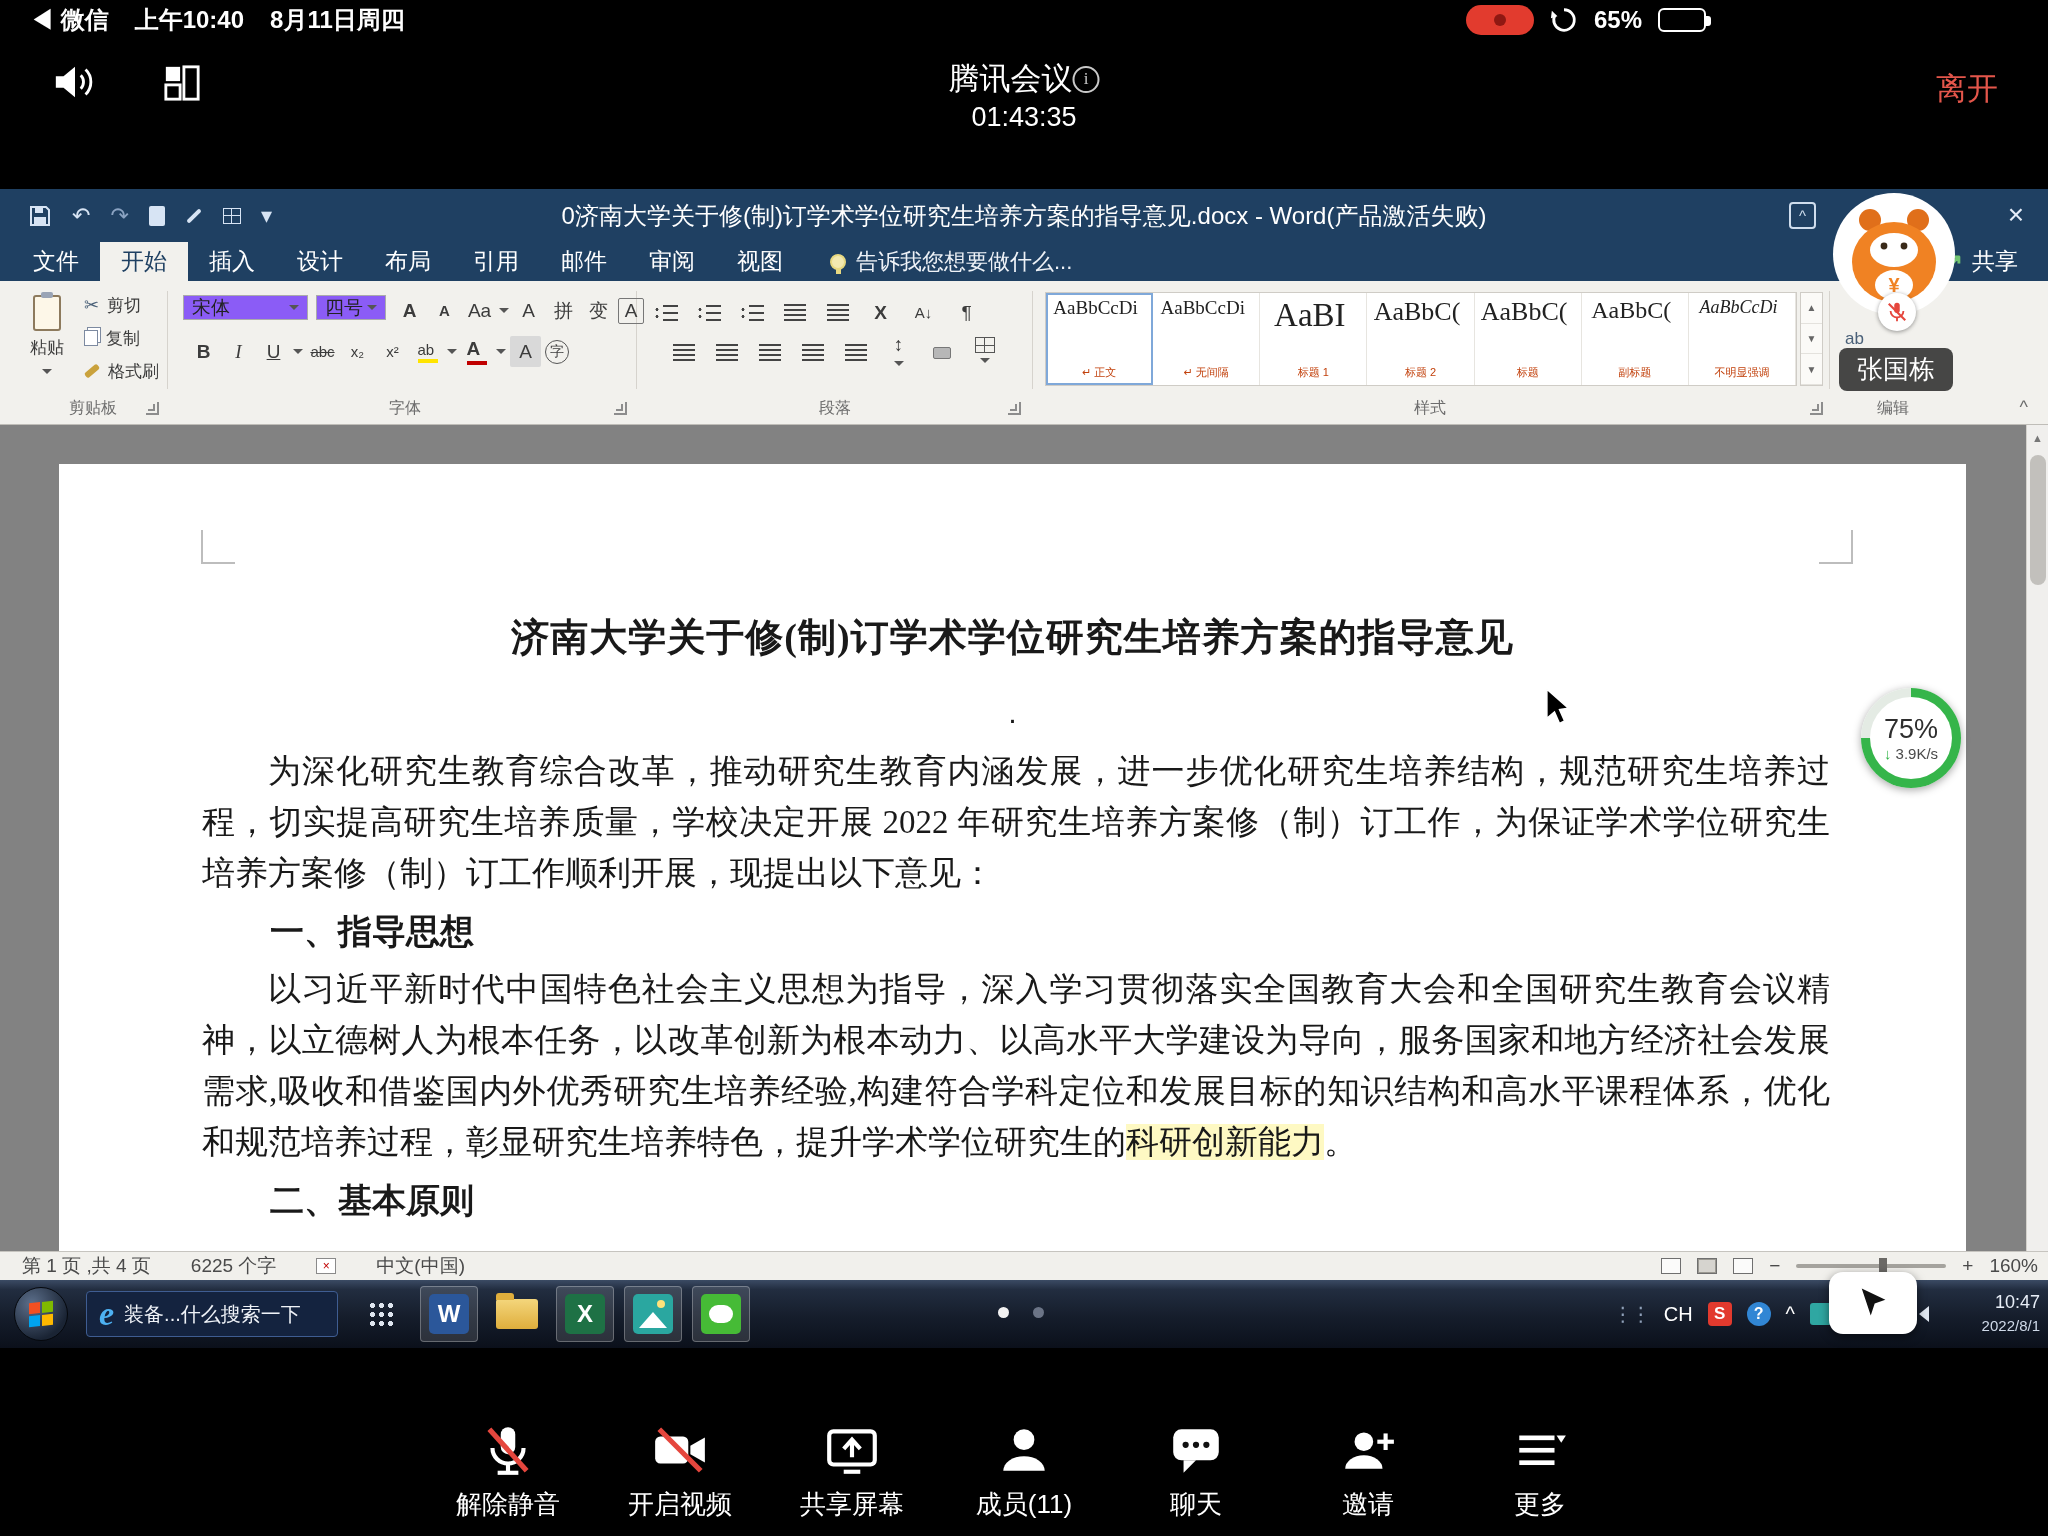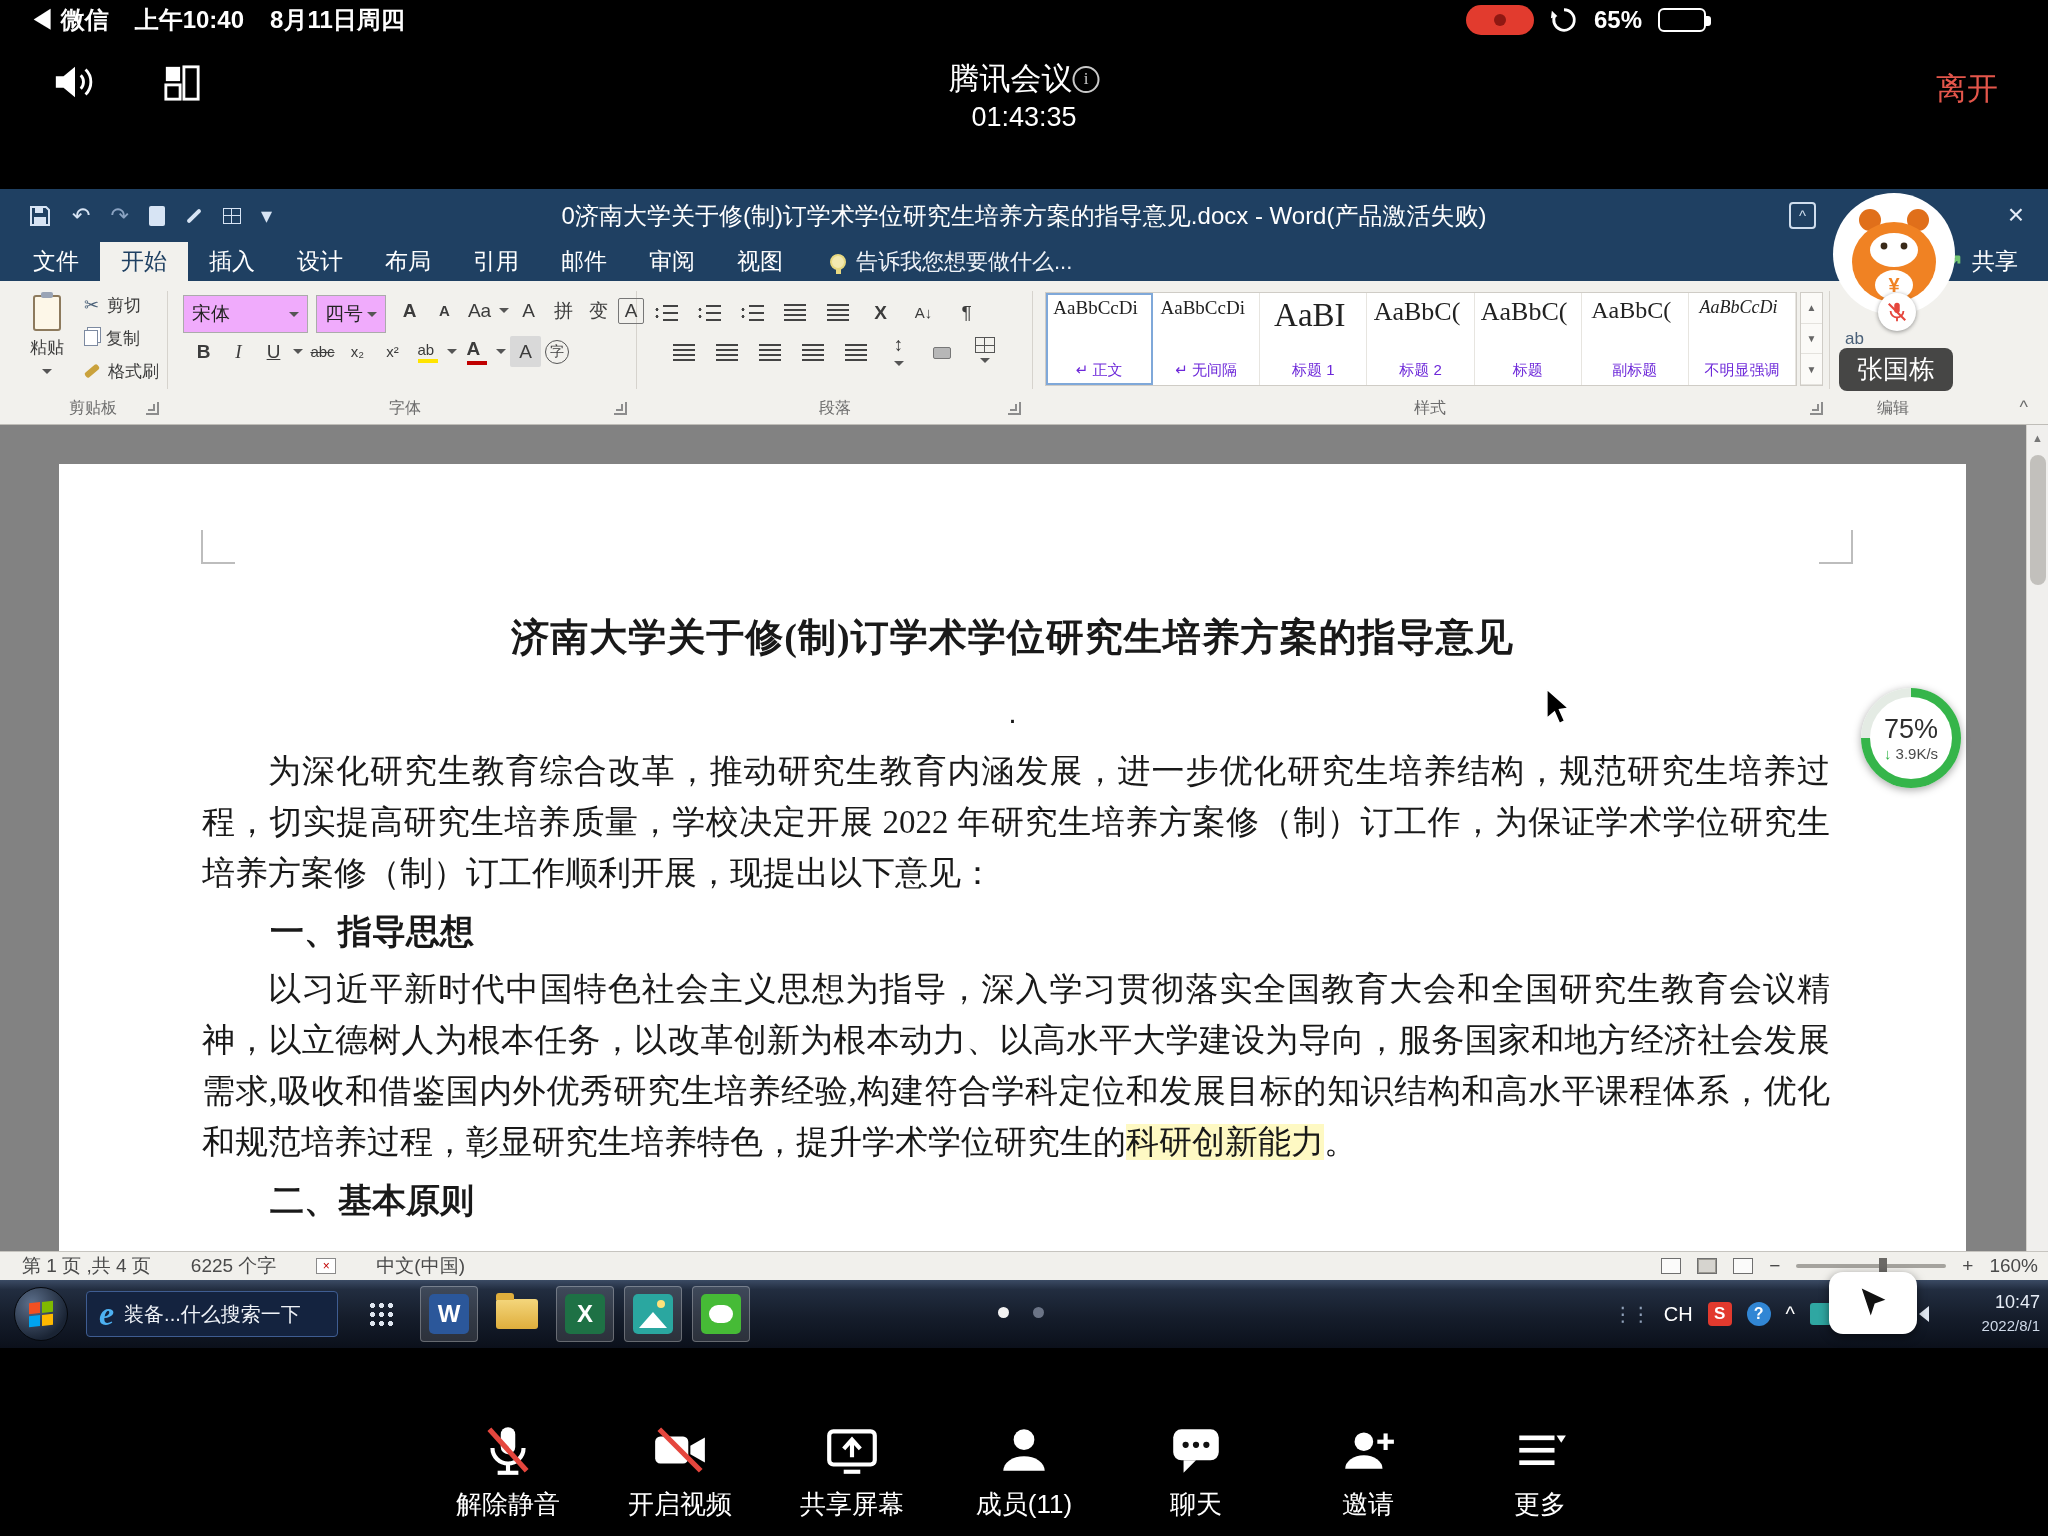--- a/index.html
+++ b/index.html
@@ -61,21 +61,21 @@
 
   .paste-btn { position:absolute; left:20px; top:14px; width:54px; height:94px; display:flex; flex-direction:column; align-items:center; gap:5px; font-size:17px; }
   .clipb { width:28px; height:36px; border:2px solid #8d7a5d; background:#fdf7e8; border-radius:3px; position:relative; }
   .clipb::before { content:""; position:absolute; left:6px; top:-5px; width:12px; height:6px; background:#9aa4b5; border-radius:2px; }
   .clip-mini { position:absolute; left:84px; top:12px; display:flex; flex-direction:column; gap:9px; font-size:17px; }
   .clip-mini .row { display:flex; gap:8px; align-items:center; height:24px; }
   .gly-sc { font-size:18px; color:#4a6078; }
   .mini-copy { width:14px; height:16px; border:1px solid #7d8aa0; background:#fff; box-shadow:3px -3px 0 -1px #fff, 3px -3px 0 0 #7d8aa0; }
   .mini-brush { width:16px; height:6px; background:#caa23c; border-radius:2px; transform:rotate(-40deg); }
 
-  .selbox { position:absolute; top:14px; height:38px; background:#f0abfc; border:1px solid #ababab; display:flex; align-items:center;
+  .selbox { position:absolute; top:14px; height:25px; background:#8b5cf6; border:1px solid #ababab; display:flex; align-items:center;
             justify-content:space-between; padding:0 8px; font-size:19px; color:#222; }
   .car { width:0; height:0; border:5px solid transparent; border-top-color:#555; margin-top:5px; }
   .frow { position:absolute; display:flex; gap:4px; align-items:center; }
   .fb { min-width:31px; height:31px; display:flex; flex-direction:column; align-items:center; justify-content:center;
         font-size:19px; color:#3c3c3c; border-radius:2px; }
   .fb.sm { font-size:15px; }
   .fb b { font-weight:bold; } .fb i { font-family:"Liberation Serif",serif; }
   .ubar { display:block; width:20px; height:4px; margin-top:1px; }
   .u-red { background:#c00000; } .u-yel { background:#ffe400; }
   .shadeA { background:#d9d9d9; padding:0 4px; }
@@ -86,21 +86,21 @@
                   repeating-linear-gradient(to bottom, #444 0 2px, transparent 2px 7px) 9px 1px/15px 17px no-repeat; }
   .icn-al { width:22px; height:17px; background:repeating-linear-gradient(to bottom, #444 0 2px, transparent 2px 5px); }
   .icn-border { width:20px; height:17px; border:1px solid #555;
       background: linear-gradient(#555,#555) center/100% 1px no-repeat, linear-gradient(#555,#555) center/1px 100% no-repeat; }
   .icn-bucket { width:18px; height:12px; background:#b7b7b7; border:1px solid #777; border-radius:2px; }
 
   .stylegal { position:absolute; left:1045px; top:11px; width:752px; height:94px; background:#fff; border:1px solid #cfccc6; display:flex; }
   .scell { flex:1; border-right:1px solid #e7e5e0; display:flex; flex-direction:column; align-items:center; justify-content:flex-end;
            padding-bottom:5px; position:relative; }
   .scell .prev { position:absolute; top:4px; left:0; right:7px; text-align:center; font-family:"Liberation Serif",serif; color:#222; white-space:nowrap; overflow:hidden; }
-  .scell .sname { font-size:15px; color:#6d28d9; white-space:nowrap; }
+  .scell .sname { font-size:11px; color:#c2410c; white-space:nowrap; }
   .scell.sel { outline:2px solid #7fa8d9; outline-offset:-2px; }
   .pv-body { font-size:19px; } .pv-h1 { font-size:33px; color:#2f5496; } .pv-h2 { font-size:26px; color:#2f5496; }
   .pv-sub { font-size:24px; color:#5a6fa0; } .pv-emph { font-size:18px; font-style:italic; color:#7a7a7a; }
   .sscroll { position:absolute; left:1800px; top:11px; width:23px; height:94px; border:1px solid #cfccc6; background:#fbfaf7;
              display:flex; flex-direction:column; }
   .sscroll span { flex:1; display:flex; align-items:center; justify-content:center; font-size:10px; color:#666; border-bottom:1px solid #e4e2dd; }
   .edit-ab { position:absolute; left:1845px; top:48px; font-size:17px; color:#4a6078; }
 
   
   .doc-area { position:absolute; top:425px; left:0; width:2048px; height:826px; background:#828282; }

